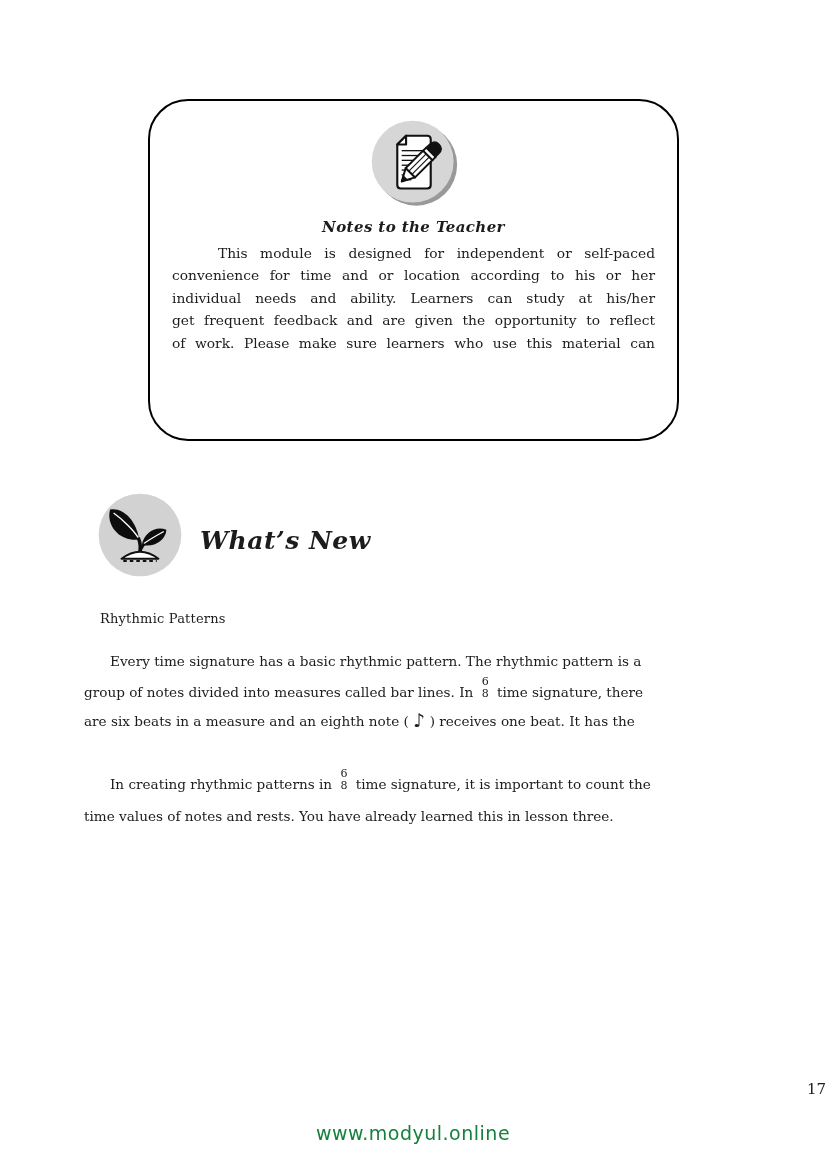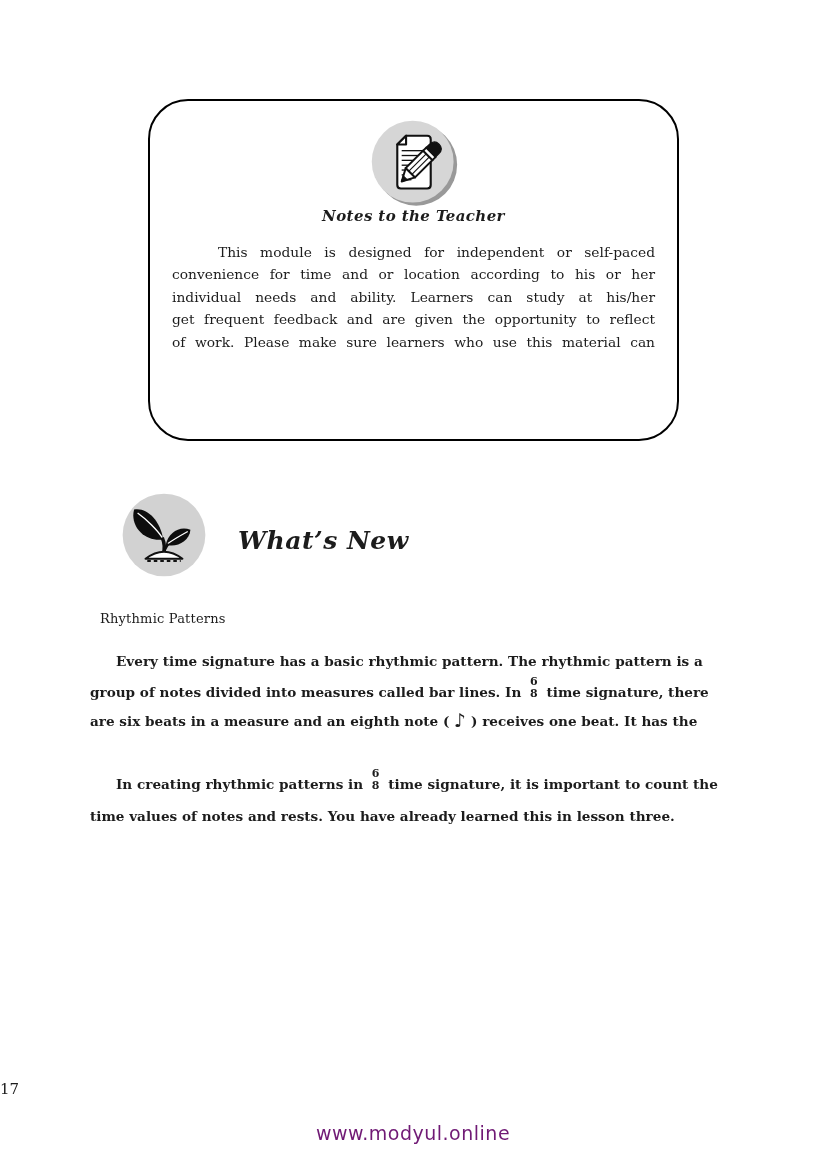--- a/index.html
+++ b/index.html
@@ -24,54 +24,55 @@
     border-radius: 40px;
   }
   .icon-circle { border-radius: 50%; }
   .notes-icon-wrap { width: 88px; height: 88px; margin: 18px auto 0; }
   .notes-title {
     text-align: center;
     font-weight: bold;
     font-style: italic;
     font-size: 15px;
     letter-spacing: 0.4px;
+    margin-top: 11px;
   }
-  .notes-text { margin-top: 16px; padding: 0 22px 0 22px; font-size: 13.8px; }
+  .notes-text { margin-top: 6px; padding: 0 22px 0 22px; font-size: 13.8px; }
   .notes-text .tline {
     height: 22.4px; line-height: 22.4px;
     text-align: justify; text-align-last: justify; -moz-text-align-last: justify;
     overflow: visible; white-space: normal;
   }
   .notes-text .tline.last { text-align-last: left; -moz-text-align-last: left; }
   .notes-text .tline.indent { padding-left: 46px; }
 
   
   .whats-new {
     position: absolute;
-    left: 120px; top: 491px;
-    display: flex; align-items: center; gap: 30px; justify-content: space-between;
+    left: 96px; top: 491px;
+    display: flex; align-items: center; gap: 16px; justify-content: space-between;
   }
   .plant-icon-wrap { width: 88px; height: 88px; }
   .whats-new-title {
     font-size: 25px;
     font-weight: bold;
     font-style: italic;
     letter-spacing: 0.5px;
     margin-top: 10px;
   }
 
   
   .section-heading {
     position: absolute;
     left: 100px; top: 611px;
     font-size: 13px;
     font-weight: normal;
     letter-spacing: 0.2px;
   }
-  .bodytext { position: absolute; left: 90px; width: 660px; font-size: 13.6px; font-weight: bold; }
+  .bodytext { position: absolute; left: 84px; width: 660px; font-size: 13.6px; }
   .bp1 { top: 646px; }
   .bp2 { top: 768px; }
   .bodytext .tline { height: 30px; line-height: 30px; text-align: left; overflow: visible; }
   .bp1 .tline:nth-child(4) { height: 21px; line-height: 21px; }
   .bp2 .tline:nth-child(1) { height: 33px; line-height: 33px; }
   .bodytext .tline.indent { padding-left: 26px; }
 
   
   .frac {
     display: inline-block;
@@ -87,27 +88,27 @@
   .note-glyph {
     font-family: "DejaVu Sans", sans-serif;
     font-size: 19px;
     line-height: 1;
     vertical-align: -1px;
   }
 
   
   .page-number {
     position: absolute; left: 0; top: 1080px; width: 100%;
-    text-align: left; font-size: 15px;
+    text-align: right; font-size: 15px;
   }
   .watermark {
     position: absolute; left: 0; top: 1122px; width: 100%;
     text-align: center; font-size: 19px;
     font-family: "DejaVu Sans", sans-serif;
-    color: #701a75; letter-spacing: 0.5px;
+    color: #15803d; letter-spacing: 0.5px;
   }
 </style>
 </head>
 <body>
 
 <div class="page">
 
   <section class="teacher-box">
     <div class="icon-circle notes-icon-wrap">
       <svg width="88" height="88" viewBox="0 0 100 100">

